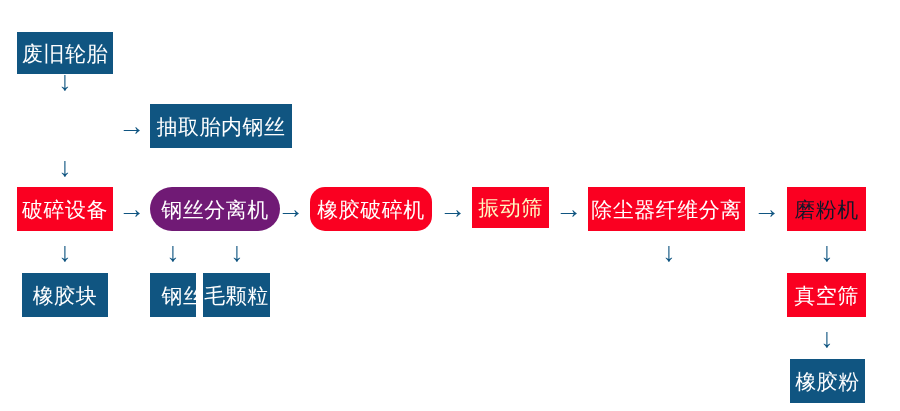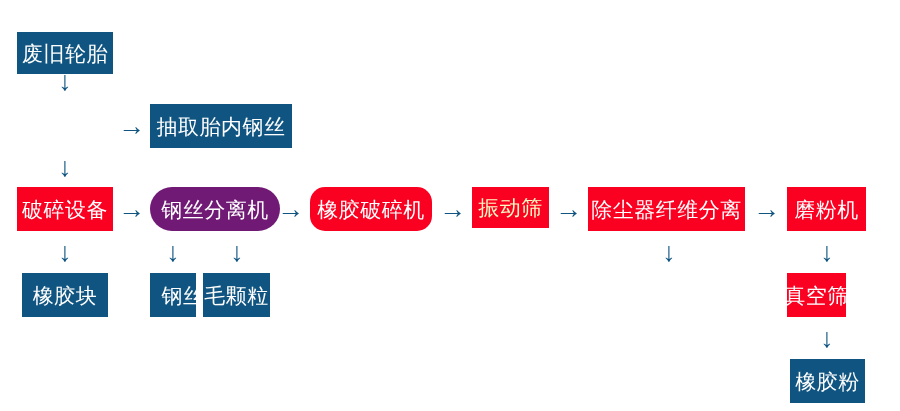--- a/index.html
+++ b/index.html
@@ -68,19 +68,19 @@
     <div class="arrow down" style="left: 652px; top: 233px; width: 34px; height: 38px; color: rgb(16, 85, 129);">↓</div>
     <div class="arrow down" style="left: 810px; top: 233px; width: 34px; height: 38px; color: rgb(16, 85, 129);">↓</div>
     <div class="arrow down" style="left: 810px; top: 319px; width: 34px; height: 38px; color: rgb(16, 85, 129);">↓</div>
     <div class="node blue" style="left: 17px; top: 32px; width: 96px; height: 42px; background: rgb(16, 85, 129); color: rgb(255, 255, 255);">废旧轮胎</div>
     <div class="node blue" style="left: 150px; top: 104px; width: 142px; height: 44px; background: rgb(16, 85, 129); color: rgb(255, 255, 255);">抽取胎内钢丝</div>
     <div class="node red" style="left: 17px; top: 187px; width: 96px; height: 44px; background: rgb(250, 0, 33); color: rgb(255, 255, 255);">破碎设备</div>
     <div class="node red" style="left: 150px; top: 187px; width: 130px; height: 44px; background: #701a75; color: rgb(255, 255, 255); border-radius: 22px;">钢丝分离机</div>
     <div class="node red" style="left: 310px; top: 187px; width: 122px; height: 44px; background: rgb(250, 0, 33); color: rgb(255, 255, 255); border-radius: 15px;">橡胶破碎机</div>
     <div class="node red" style="left: 472px; top: 187px; width: 77px; height: 41px; background: rgb(250, 0, 33); color: #fef9c3;">振动筛</div>
     <div class="node red" style="left: 588px; top: 187px; width: 157px; height: 44px; background: rgb(250, 0, 33); color: rgb(255, 255, 255); text-align: center;">除尘器纤维分离</div>
-    <div class="node red" style="left: 787px; top: 187px; width: 79px; height: 44px; background: rgb(250, 0, 33); color: #ffffff;">磨粉机</div>
+    <div class="node red" style="left: 787px; top: 187px; width: 79px; height: 44px; background: rgb(250, 0, 33); color: #0f172a;">磨粉机</div>
     <div class="node blue" style="left: 22px; top: 273px; width: 86px; height: 44px; background: rgb(16, 85, 129); color: rgb(255, 255, 255); padding-left: 8px;">橡胶块</div>
     <div class="node blue" style="left: 150px; top: 273px; width: 46px; height: 44px; background: rgb(16, 85, 129); color: rgb(255, 255, 255); padding-left: 28px;">钢丝</div>
     <div class="node blue" style="left: 203px; top: 273px; width: 67px; height: 44px; background: rgb(16, 85, 129); color: rgb(255, 255, 255);">毛颗粒</div>
-    <div class="node red" style="left: 787px; top: 273px; width: 59px; height: 44px; background: rgb(250, 0, 33); color: rgb(255, 255, 255);">真空筛</div>
+    <div class="node red" style="left: 787px; top: 273px; width: 79px; height: 44px; background: rgb(250, 0, 33); color: rgb(255, 255, 255);">真空筛</div>
     <div class="node blue" style="left: 790px; top: 359px; width: 75px; height: 44px; background: rgb(16, 85, 129); color: rgb(255, 255, 255);">橡胶粉</div>
   </div>
 
 </body></html>

